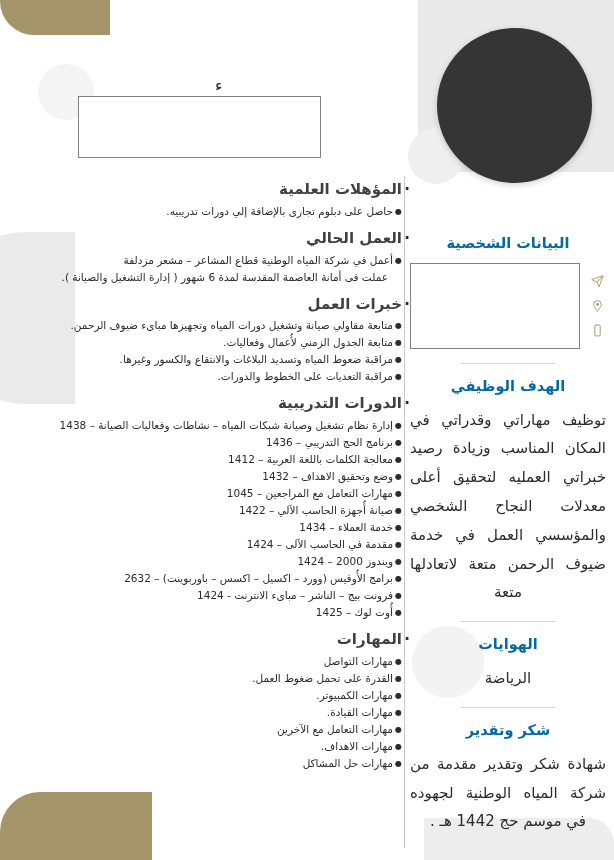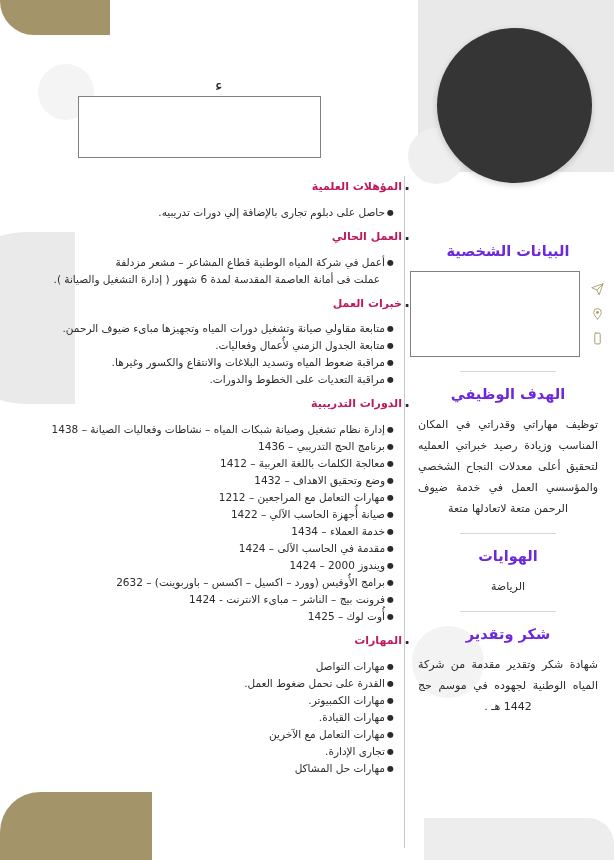--- a/index.html
+++ b/index.html
@@ -122,40 +122,40 @@
     text-align: center;
     direction: rtl;
   }
 
   
   .sec {
     margin: 0 0 9px 0;
   }
   .sec-head {
     display: block;
-    font-size: 11px;
+    font-size: 15px;
     font-weight: bold;
-    color: #be185d;
+    color: #404040;
     text-align: right;
     padding: 0 0 2px 14px;
     margin: 0 0 2px 0;
     line-height: 1.25;
     position: relative;
   }
   .sec-head::after {
     content: "\00B7";
     position: absolute;
     right: -8px;
     top: 0;
     color: #2b2b2b;
     font-size: 15px;
   }
   .sec-list {
     list-style: none;
-    margin: 8px;
+    margin: 0;
     padding: 0;
   }
   .sec-list li {
     font-size: 10.5px;
     color: #2b2b2b;
     line-height: 1.62;
     text-align: right;
     padding: 0 0 0 14px;
     position: relative;
   }
@@ -167,32 +167,32 @@
     vertical-align: 1px;
   }
   .sec-list li.nobullet {
     padding-right: 14px;
   }
 
   
   .side-head {
     font-size: 14.5px;
     font-weight: bold;
-    color: #6d28d9;
+    color: #0369a1;
     text-align: center;
-    margin: 8px 0 10px 0;
+    margin: 0 0 10px 0;
     line-height: 1.3;
   }
   .side-body {
-    font-size: 11px;
+    font-size: 15px;
     color: #2b2b2b;
     line-height: 1.92;
     text-align: justify;
     text-align-last: center;
-    margin: 8px;
+    margin: 0;
   }
   .side-body.center { text-align-last: center; }
   .side-rule {
     width: 96px;
     height: 1px;
     background: #D6D6D6;
     margin: 14px auto 13px auto;
   }
 
   
@@ -274,40 +274,40 @@
       </ul>
     </div>
 
     <div class="sec">
       <span class="sec-head">الدورات التدريبية</span>
       <ul class="sec-list">
         <li><span class="bullet">●</span><span>إدارة نظام تشغيل وصيانة شبكات المياه – نشاطات وفعاليات الصيانة – 1438</span></li>
         <li><span class="bullet">●</span><span>برنامج الحج التدريبي – 1436</span></li>
         <li><span class="bullet">●</span><span>معالجة الكلمات باللغة العربية – 1412</span></li>
         <li><span class="bullet">●</span><span>وضع وتحقيق الاهداف – 1432</span></li>
-        <li><span class="bullet">●</span><span>مهارات التعامل مع المراجعين – 1212</span></li>
+        <li><span class="bullet">●</span><span>مهارات التعامل مع المراجعين – 1045</span></li>
         <li><span class="bullet">●</span><span>صيانة أُجهزة الحاسب الآلي – 1422</span></li>
         <li><span class="bullet">●</span><span>خدمة العملاء – 1434</span></li>
         <li><span class="bullet">●</span><span>مقدمة في الحاسب الآلى – 1424</span></li>
         <li><span class="bullet">●</span><span>ويندوز  2000 – 1424</span></li>
         <li><span class="bullet">●</span><span>برامج الأُوفيس (وورد – اكسيل – اكسس – باوربوينت) – 2632</span></li>
         <li><span class="bullet">●</span><span>فرونت بيج  – الناشر – مباىء الانترنت - 1424</span></li>
         <li><span class="bullet">●</span><span>أُوت لوك  – 1425</span></li>
       </ul>
     </div>
 
     <div class="sec">
       <span class="sec-head">المهارات</span>
       <ul class="sec-list">
         <li><span class="bullet">●</span><span>مهارات التواصل</span></li>
         <li><span class="bullet">●</span><span>القدرة على تحمل ضغوط العمل.</span></li>
         <li><span class="bullet">●</span><span>مهارات الكمبيوتر.</span></li>
         <li><span class="bullet">●</span><span>مهارات القيادة.</span></li>
         <li><span class="bullet">●</span><span>مهارات التعامل مع الآخرين</span></li>
-        <li><span class="bullet">●</span><span>تجارى الإدارة.</span></li>
+        <li><span class="bullet">●</span><span>مهارات الاهداف.</span></li>
         <li><span class="bullet">●</span><span>مهارات حل المشاكل</span></li>
       </ul>
     </div>
 
   </div>
 
   <div class="side-col">
 
     <div>
       <div class="side-head">البيانات الشخصية</div>

